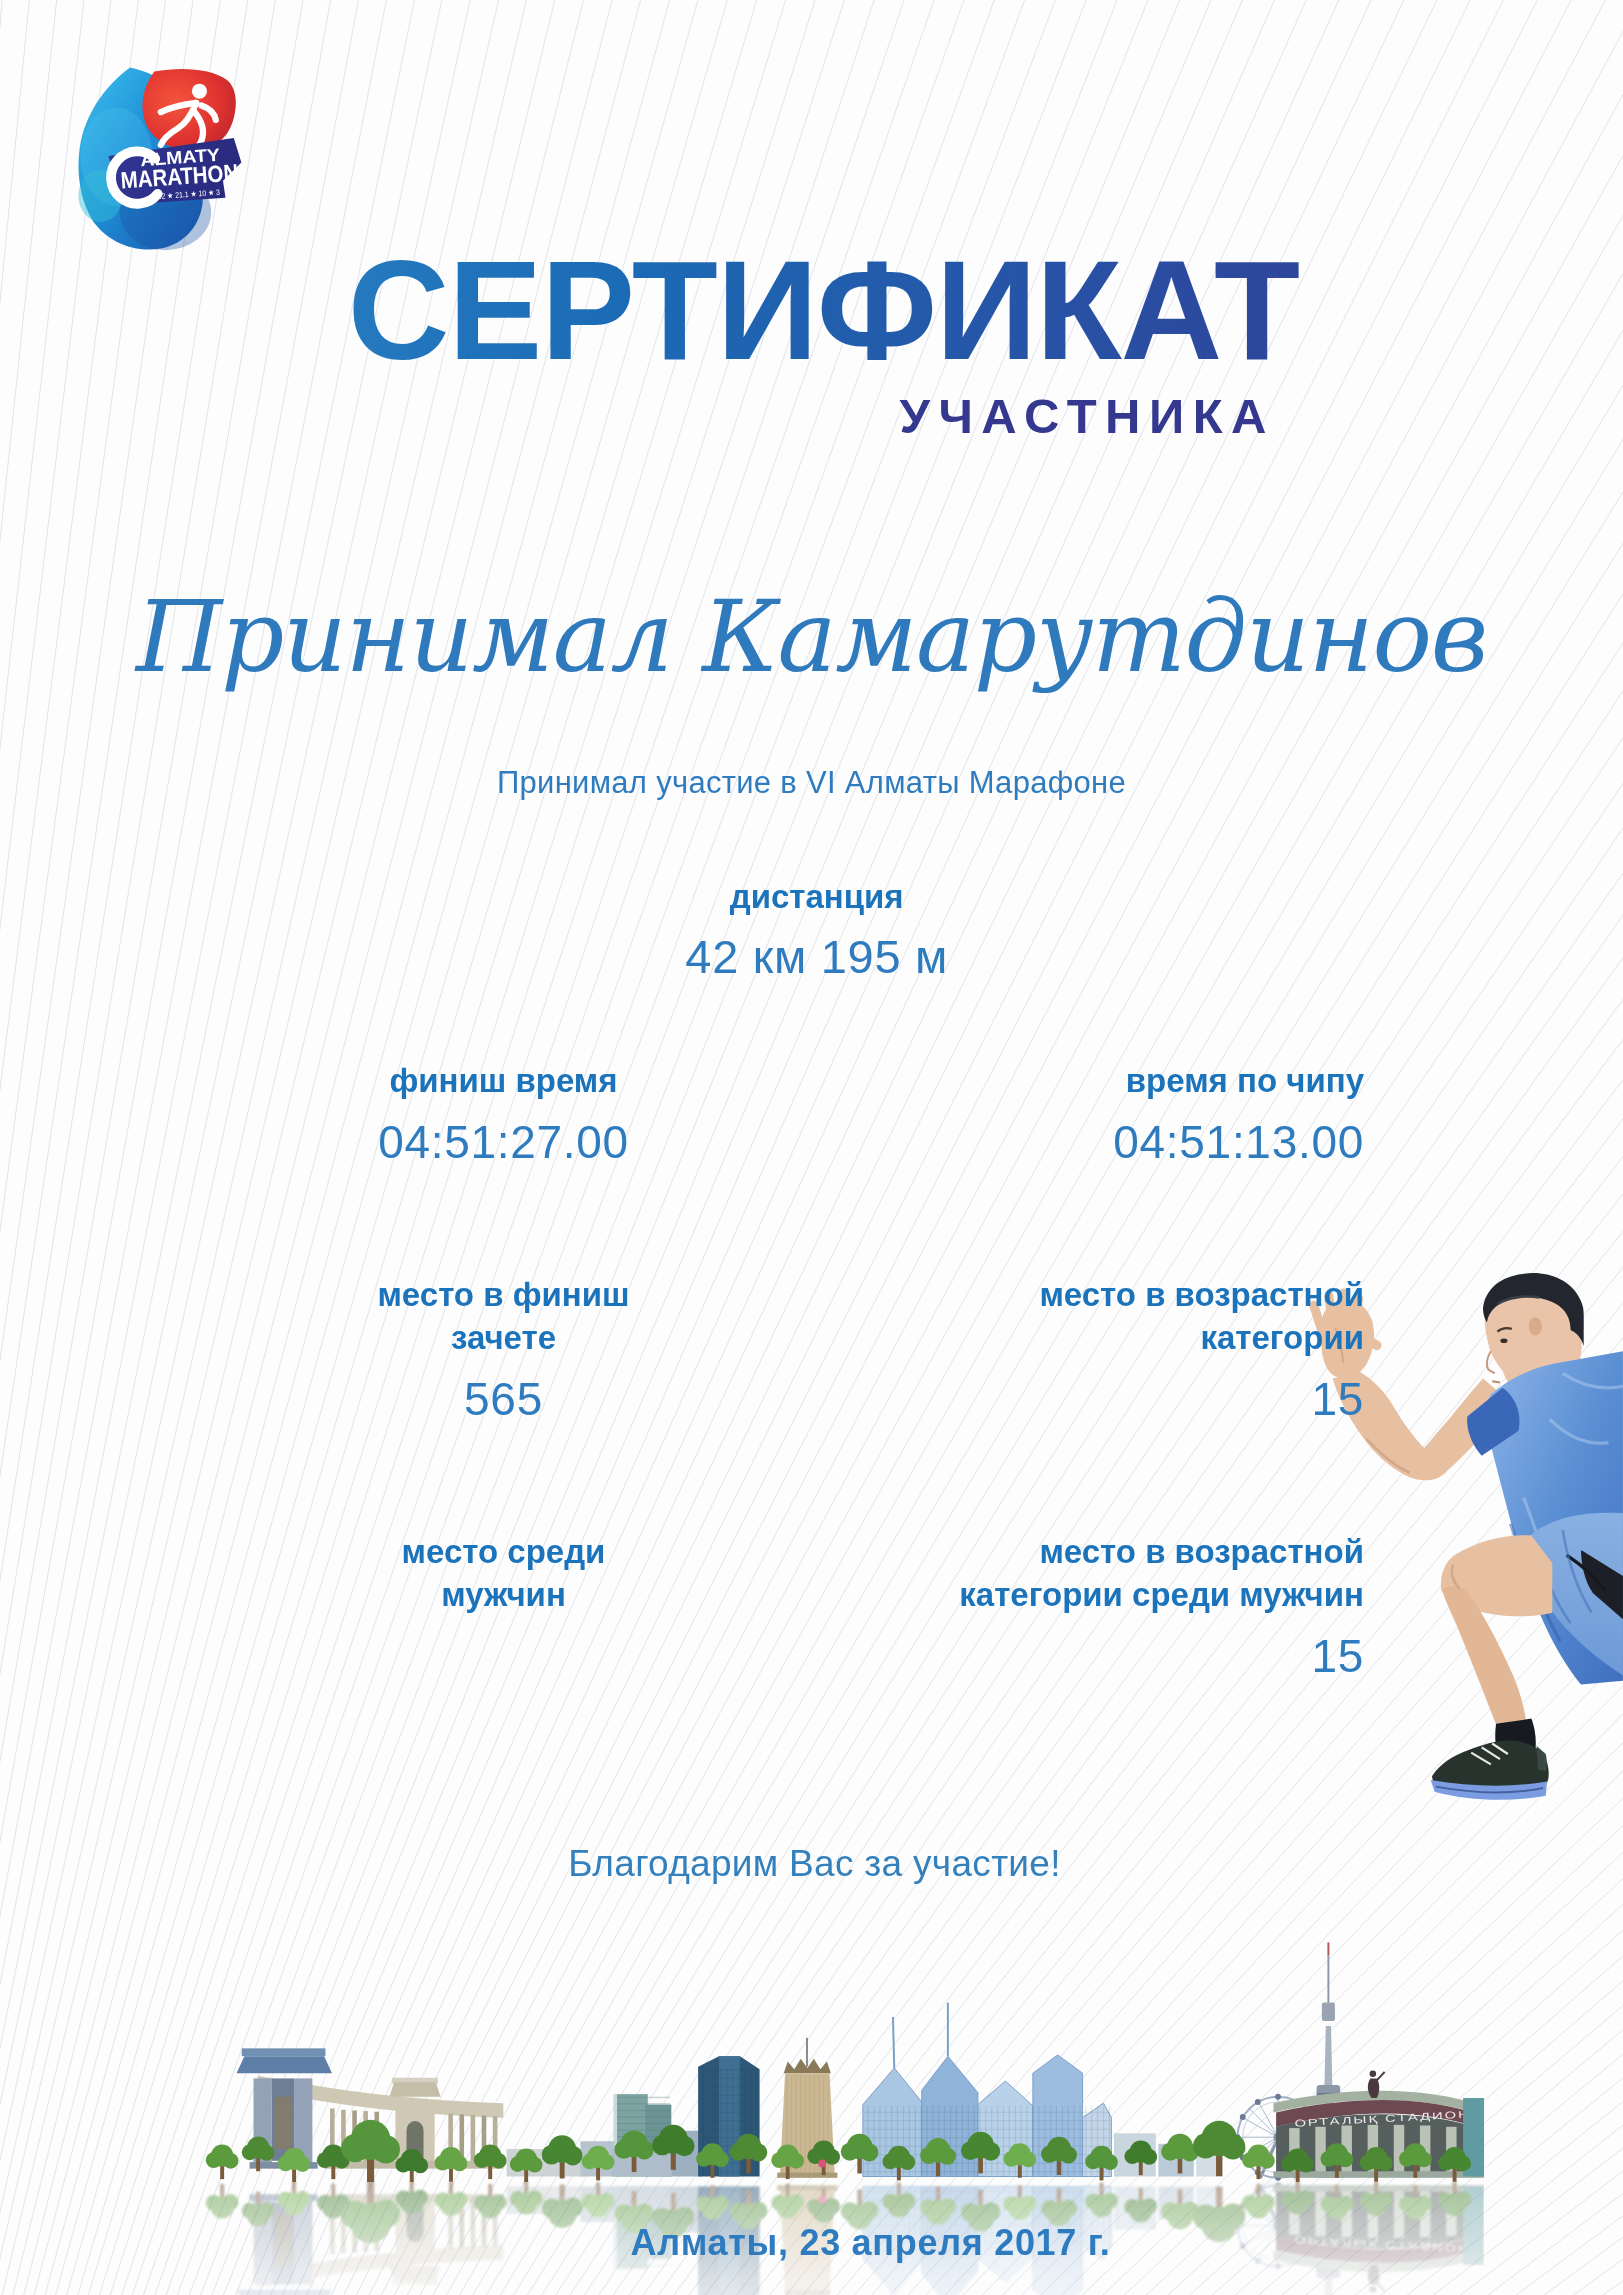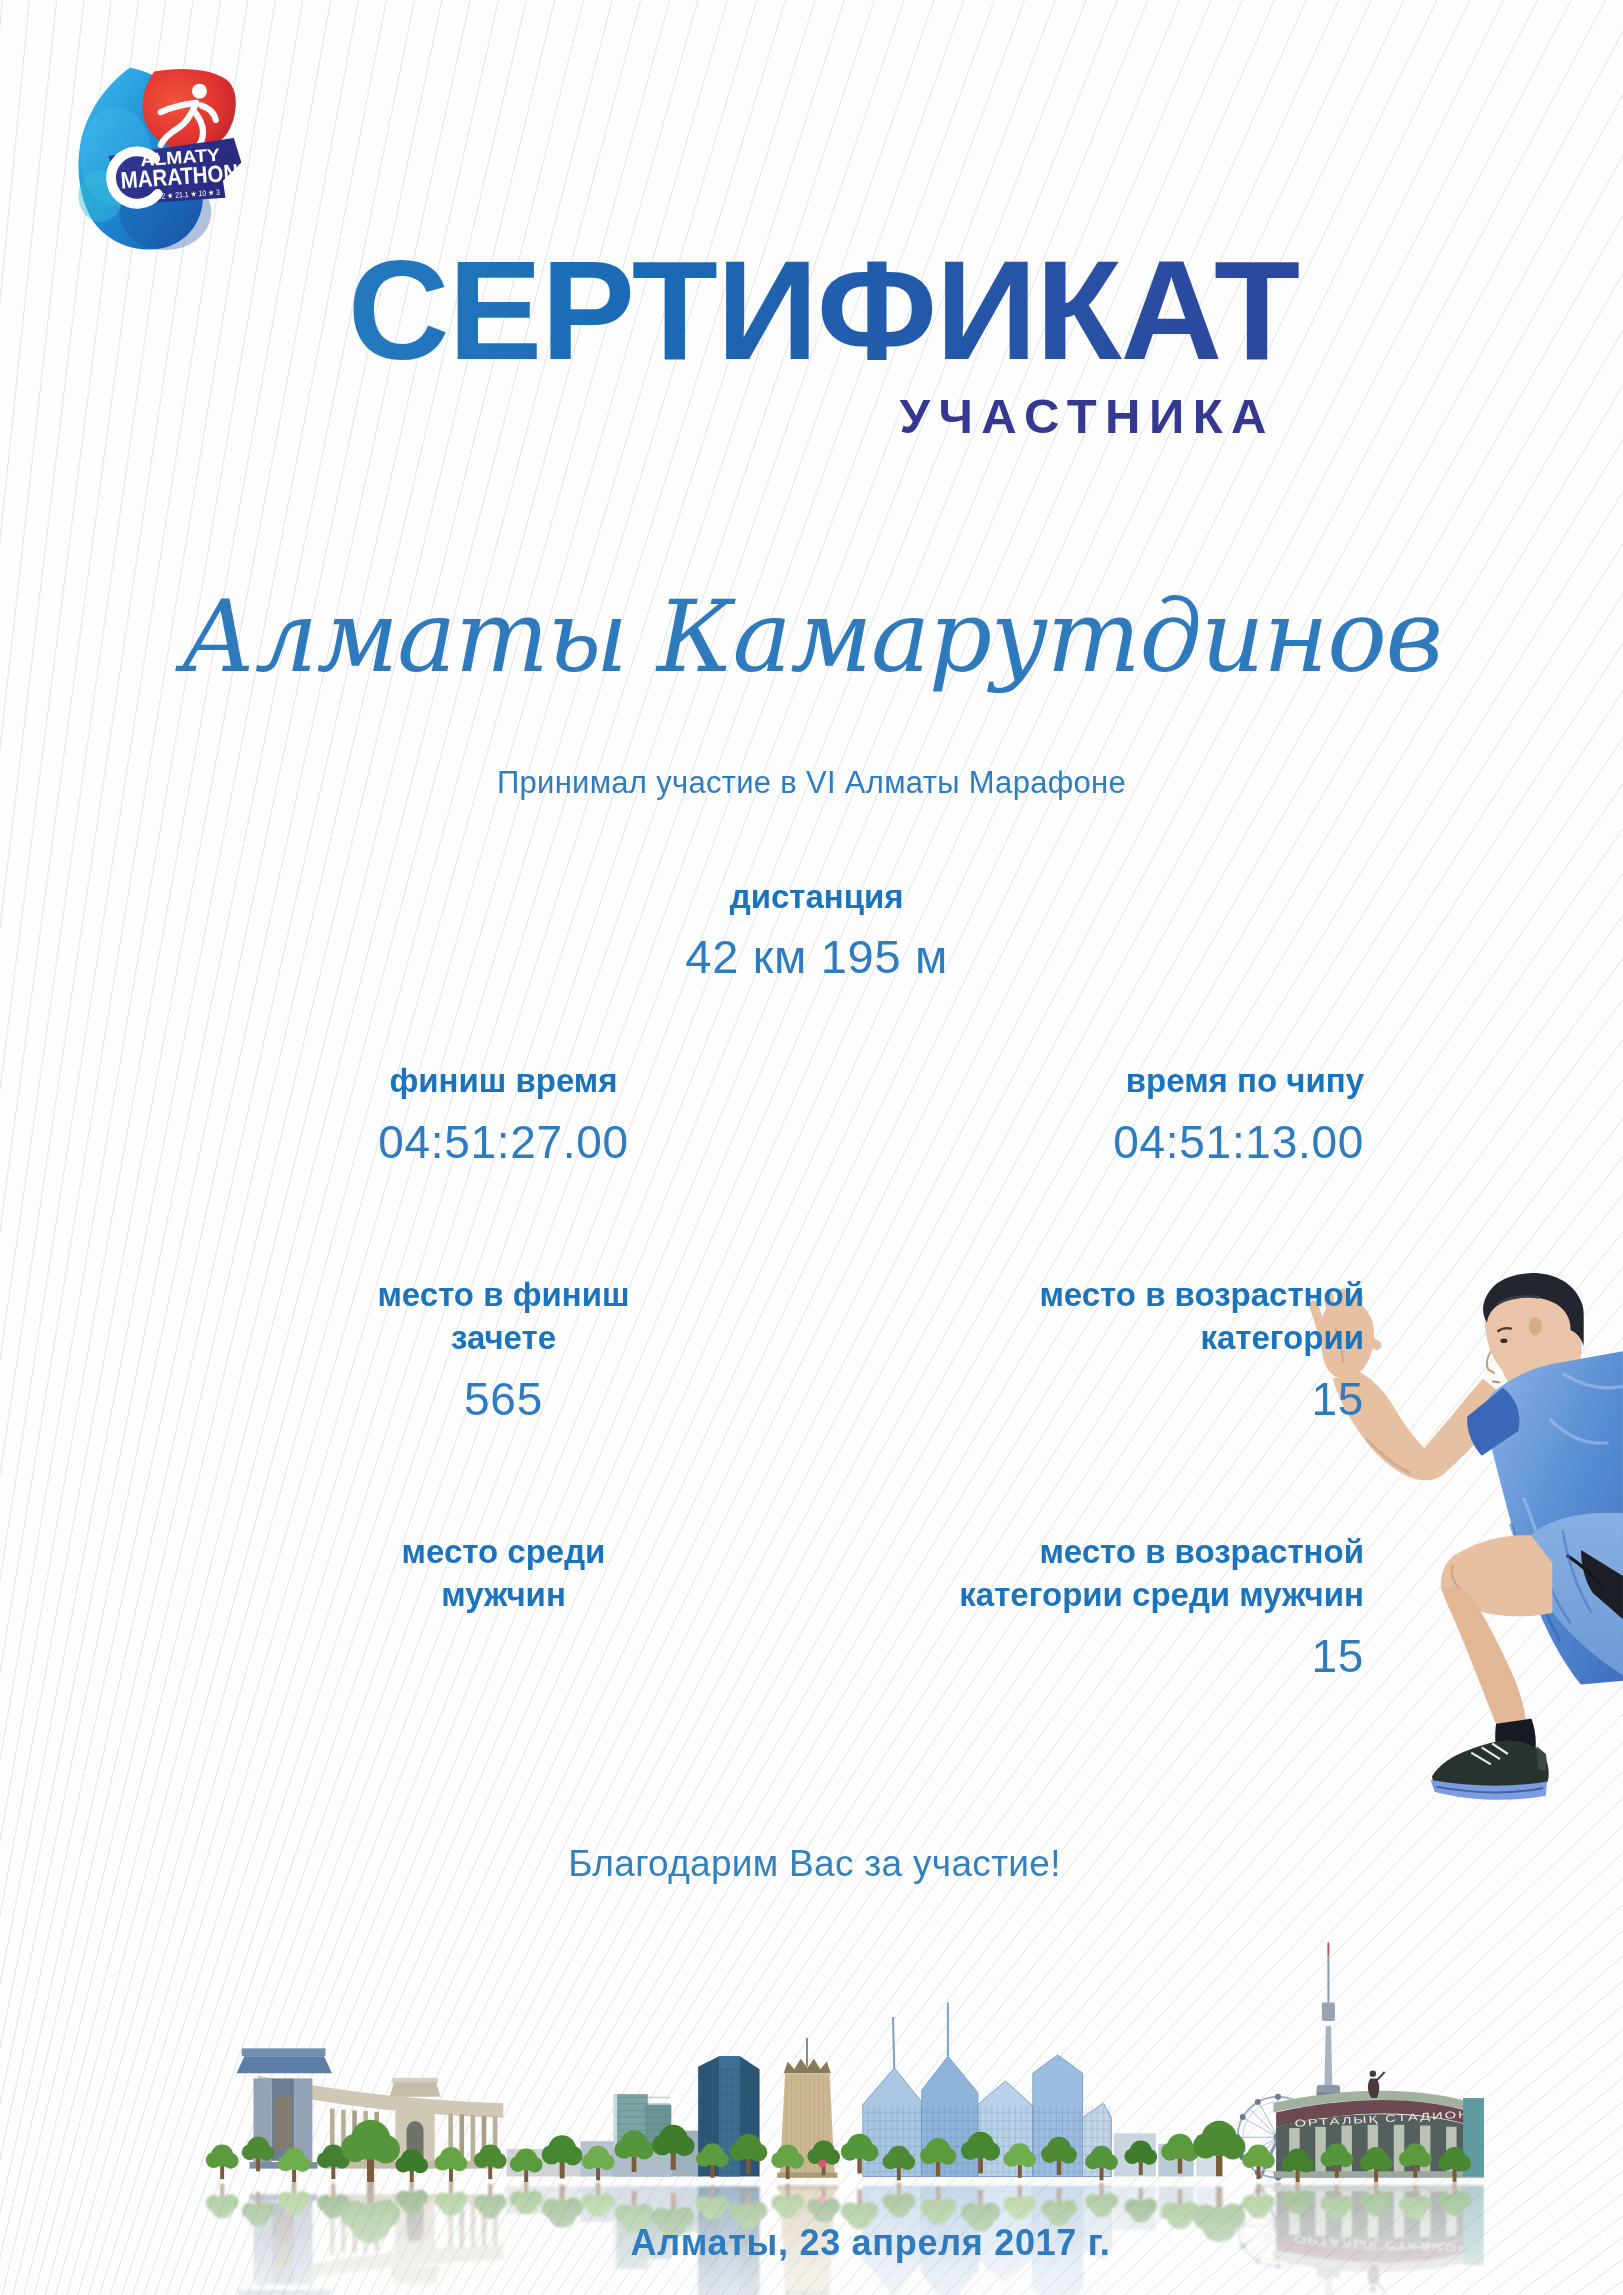--- a/index.html
+++ b/index.html
@@ -257,21 +257,21 @@
       <path d="M121,141 A40,40 0 1 0 121,195" stroke="#fff" stroke-width="15" fill="none" stroke-linecap="round"></path>
       <text x="98" y="151" textLength="122" lengthAdjust="spacingAndGlyphs" font-size="27" font-weight="bold" fill="#fff" font-family="Liberation Sans, sans-serif">ALMATY</text>
       <text x="66" y="183" textLength="180" lengthAdjust="spacingAndGlyphs" font-size="36" font-weight="bold" fill="#fff" font-family="Liberation Sans, sans-serif">MARATHON</text>
       <text x="112" y="203" textLength="104" lengthAdjust="spacingAndGlyphs" font-size="12" fill="#fff" font-family="Liberation Sans, sans-serif">42.2 ★ 21.1 ★ 10 ★ 3</text>
     </g>
   </svg>
 
   <div class="title">СЕРТИФИКАТ</div>
   <div class="subtitle">УЧАСТНИКА</div>
 
-  <div class="name">Алматы Камарутдинов</div>
+  <div class="name">Принимал Камарутдинов</div>
 
   <div class="participation">Принимал участие в VI Алматы Марафоне</div>
 
   <div class="stat distance">
     <div class="stat-label">дистанция</div>
     <div class="stat-value">42 км 195 м</div>
   </div>
 
   <div class="stat col-left row1">
     <div class="stat-label">финиш время</div>

